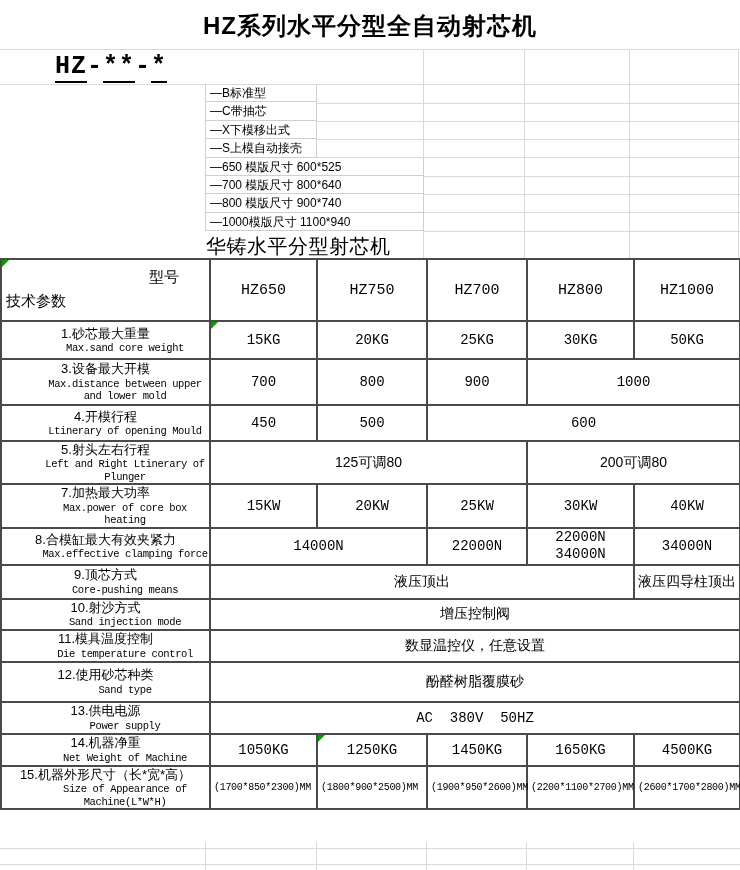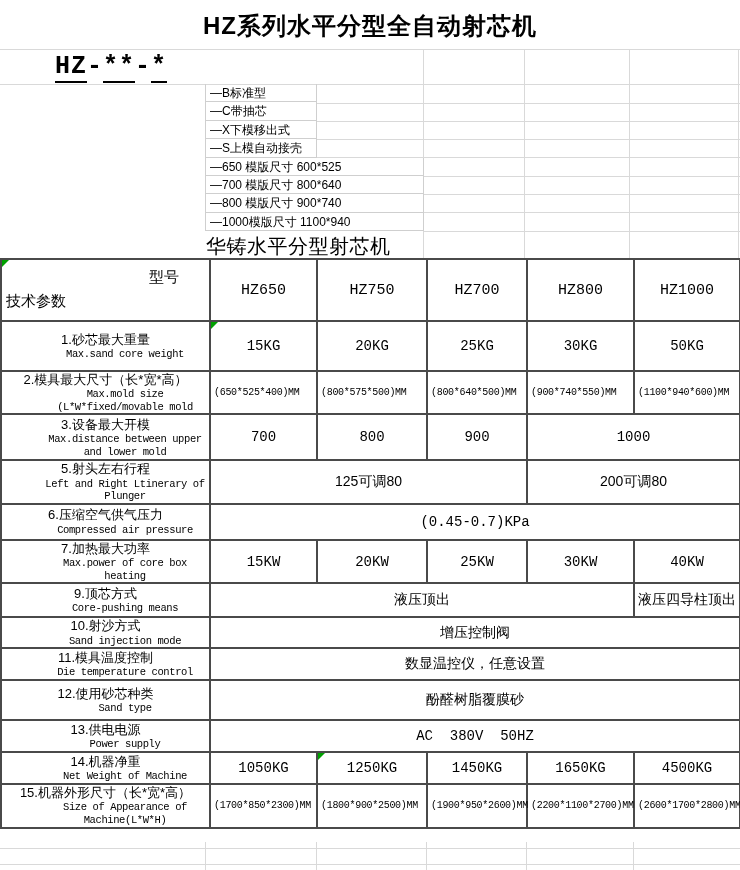--- a/index.html
+++ b/index.html
@@ -129,85 +129,89 @@
           <span class="model-label">型号</span>
           <span class="params-label">技术参数</span>
         </td>
         <td class="colhead">HZ650</td>
         <td class="colhead">HZ750</td>
         <td class="colhead">HZ700</td>
         <td class="colhead">HZ800</td>
         <td class="colhead">HZ1000</td>
       </tr>
 
-      <tr style="height:50px">
+      <tr style="height:38px">
         <td class="lbl">
           <div class="cn">1.砂芯最大重量</div>
           <div class="en">Max.sand core weight</div>
         </td>
         <td class="num"><i class="tri"></i><span>15KG</span></td>
         <td class="num">20KG</td>
         <td class="num">25KG</td>
         <td class="num">30KG</td>
         <td class="num">50KG</td>
       </tr>
 
-      <tr style="height:32px">
-        <td class="lbl">
-          <div class="cn">2.模具最大尺寸（长*宽*高）</div>
-          <div class="en">Max.mold size (L*W*fixed/movable mold</div>
-        </td>
-        <td class="num sm">(650*525*400)MM</td>
-        <td class="num sm">(800*575*500)MM</td>
-        <td class="num sm">(800*640*500)MM</td>
-        <td class="num sm">(900*740*550)MM</td>
-        <td class="num sm">(1100*940*600)MM</td>
-      </tr>
 
       <tr style="height:46px">
         <td class="lbl">
           <div class="cn">3.设备最大开模</div>
           <div class="en">Max.distance between upper and lower mold</div>
         </td>
         <td class="num">700</td>
         <td class="num">800</td>
         <td class="num">900</td>
         <td class="num" colspan="2">1000</td>
       </tr>
 
+      <tr style="height:36px">
+        <td class="lbl">
+          <div class="cn">4.开模行程</div>
+          <div class="en">Ltinerary of opening Mould</div>
+        </td>
+        <td class="num">450</td>
+        <td class="num">500</td>
+        <td class="num" colspan="3">600</td>
+      </tr>
 
       <tr style="height:40px">
         <td class="lbl">
           <div class="cn">5.射头左右行程</div>
           <div class="en">Left and Right Ltinerary of Plunger</div>
         </td>
         <td class="cnval" colspan="3">125可调80</td>
         <td class="cnval" colspan="2">200可调80</td>
       </tr>
 
-      <tr style="height:36px">
-        <td class="lbl">
-          <div class="cn">6.压缩空气供气压力</div>
-          <div class="en">Compressed air pressure</div>
-        </td>
-        <td class="num" colspan="5">(0.45-0.7)KPa</td>
-      </tr>
 
       <tr style="height:34px">
         <td class="lbl">
           <div class="cn">7.加热最大功率</div>
           <div class="en">Max.power of core box heating</div>
         </td>
         <td class="num">15KW</td>
         <td class="num">20KW</td>
         <td class="num">25KW</td>
         <td class="num">30KW</td>
         <td class="num">40KW</td>
       </tr>
 
+      <tr style="height:36px">
+        <td class="lbl">
+          <div class="cn">8.合模缸最大有效夹紧力</div>
+          <div class="en">Max.effective clamping force</div>
+        </td>
+        <td class="num" colspan="2">14000N</td>
+        <td class="num">22000N</td>
+        <td class="num stack">
+          <div>22000N</div>
+          <div>34000N</div>
+        </td>
+        <td class="num">34000N</td>
+      </tr>
 
       <tr style="height:34px">
         <td class="lbl">
           <div class="cn">9.顶芯方式</div>
           <div class="en">Core-pushing means</div>
         </td>
         <td class="cnval" colspan="4">液压顶出</td>
         <td class="cnval">液压四导柱顶出</td>
       </tr>
 

